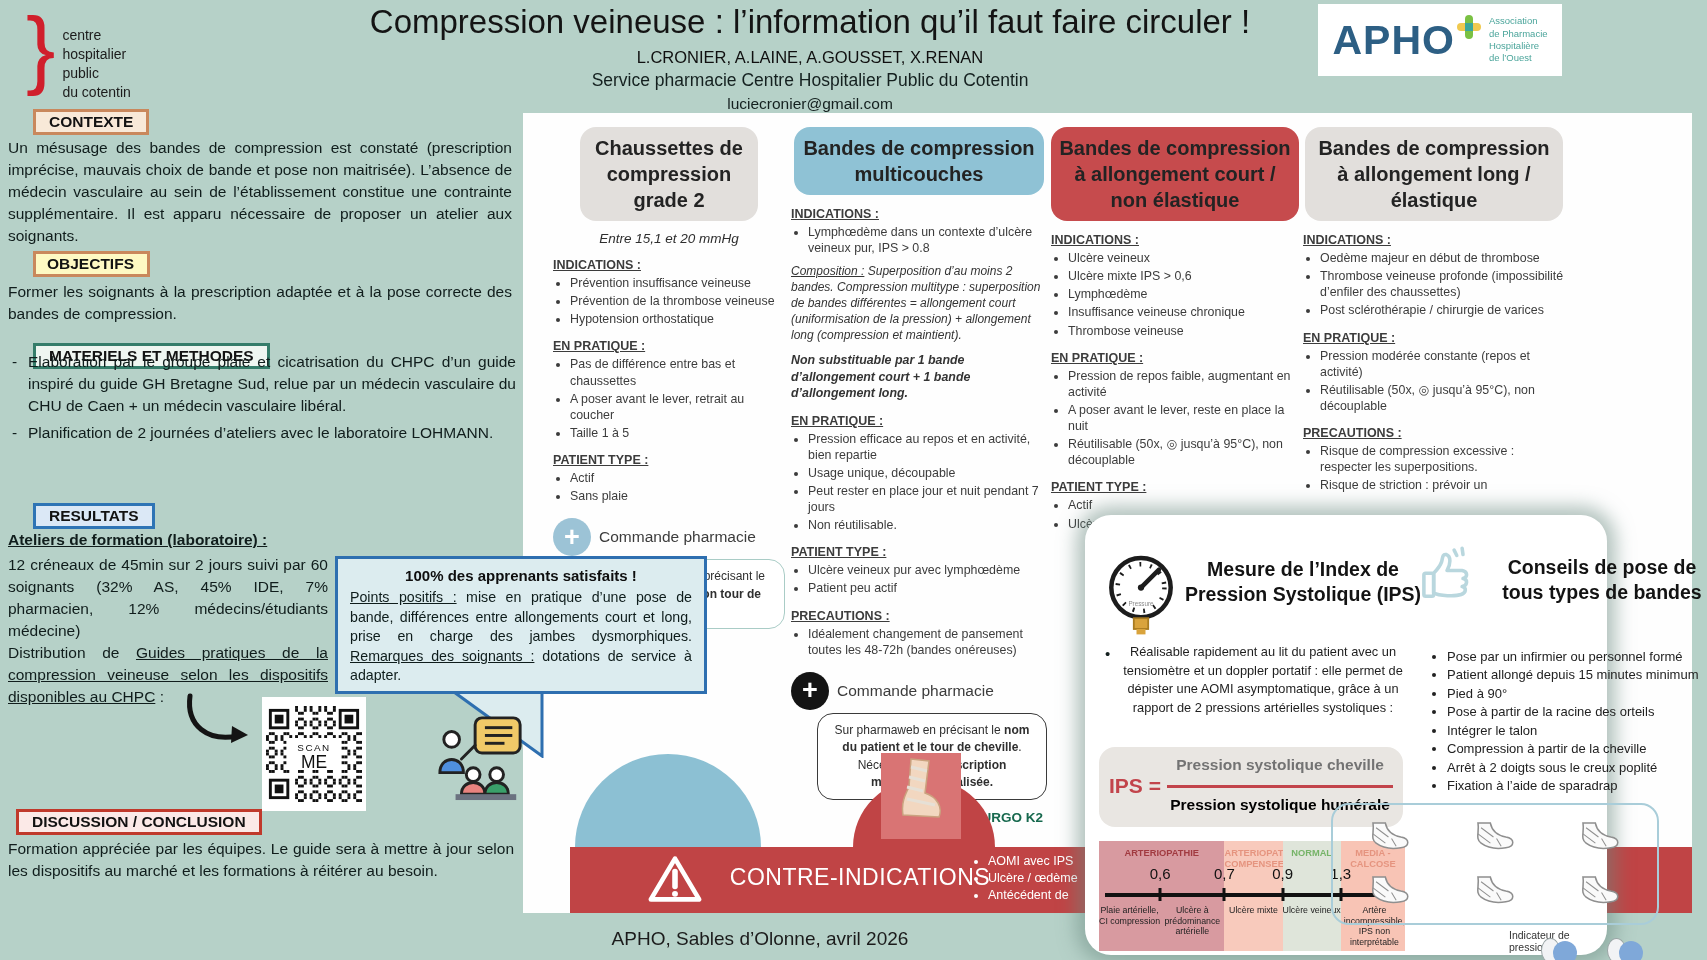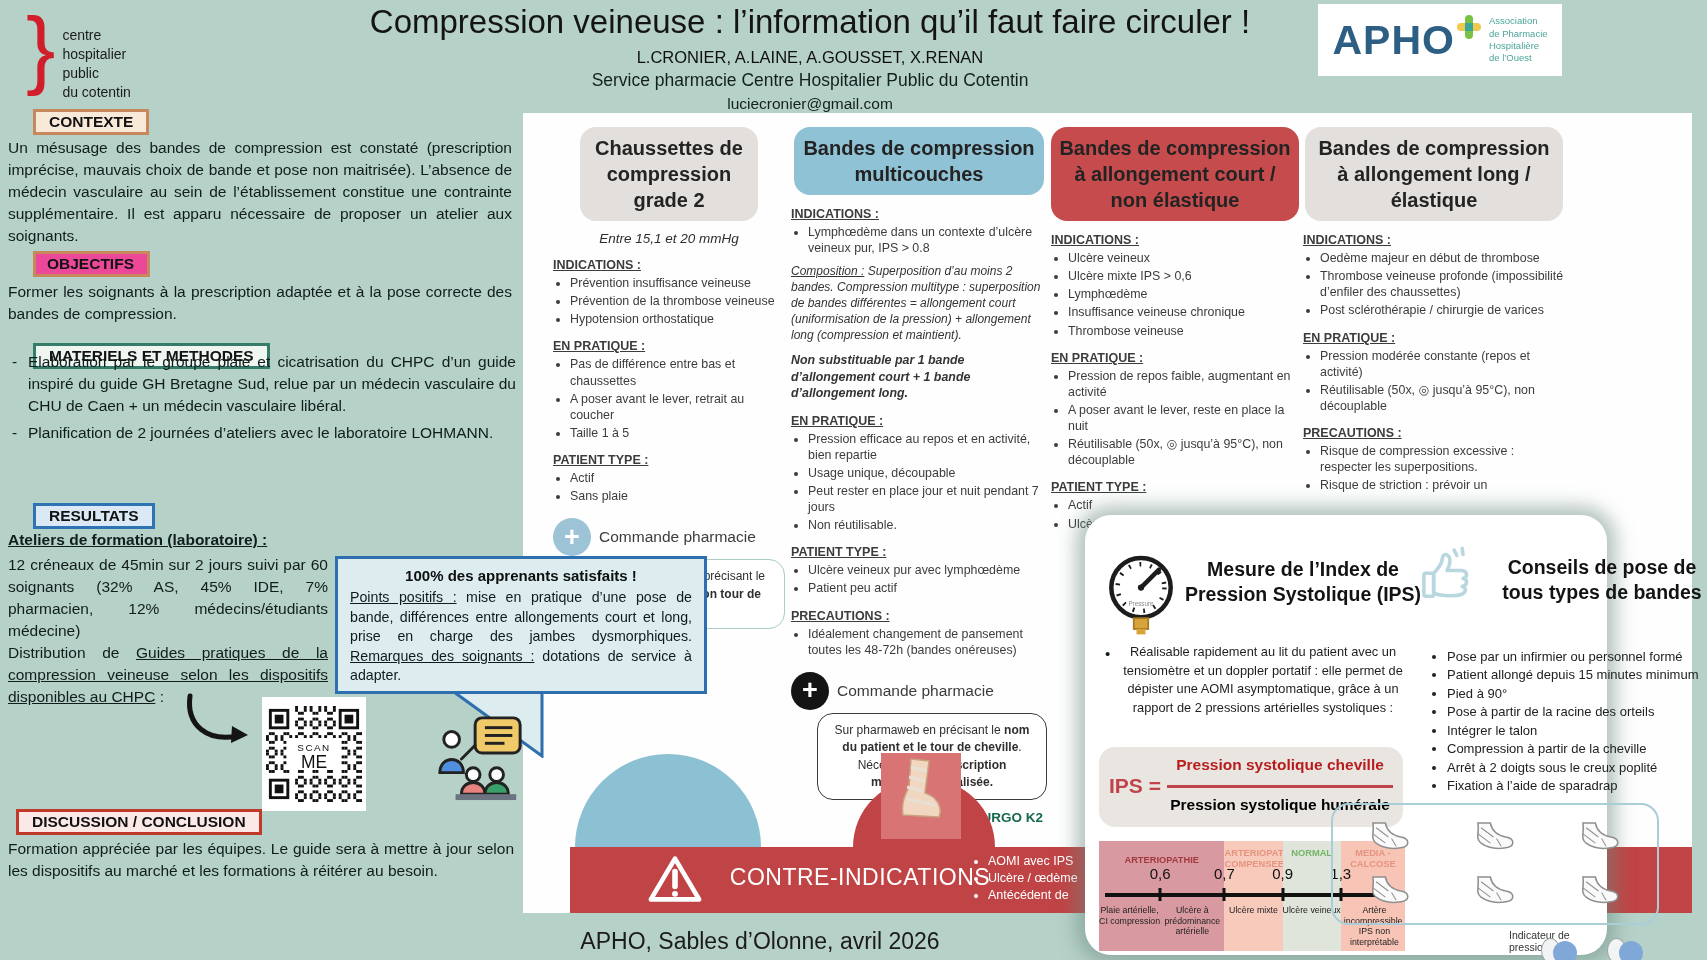--- a/index.html
+++ b/index.html
@@ -20,21 +20,21 @@
   .apho-acronym{font-size:41px;font-weight:bold;color:#2d5f84;letter-spacing:1px;}
   .apho-cross{position:relative;width:24px;height:24px;margin:-26px 2px 0 -4px;}
   .apho-cross .v{position:absolute;left:8px;top:0;width:8px;height:24px;border-radius:4px;background:#7ac143;}
   .apho-cross .h{position:absolute;left:0;top:8px;width:24px;height:8px;border-radius:4px;background:#f0c94f;}
   .apho-cross .c{position:absolute;left:8px;top:8px;width:8px;height:8px;background:#3aa79b;}
   .apho-org{font-size:9.5px;color:#4ba59b;line-height:1.3;text-align:left;}
   
   .sec-hdr{position:absolute;border:3px solid;border-radius:0;padding:1px 13px;
            font-weight:bold;font-size:15.5px;color:#121212;}
   .hdr-ctx{left:33px;top:109px;border-color:#c9885c;background:#f8e9d8;}
-  .hdr-obj{left:33px;top:251px;border-color:#c9885c;background:#ec4899;padding-left:11px;}
+  .hdr-obj{left:33px;top:251px;border-color:#c9885c;background:#fef9c3;padding-left:11px;}
   .hdr-mat{left:33px;top:343px;border-color:#357d6a;background:#eff6f1;}
   .hdr-res{left:33px;top:503px;border-color:#2e74b5;background:#dbe8f6;}
   .hdr-dis{left:16px;top:809px;border-color:#c0392b;background:#fbe9e7;}
   .ltext{position:absolute;font-size:15.5px;line-height:1.42;text-align:justify;color:#101d1c;}
   .ctx-body{left:8px;top:137px;width:504px;}
   .obj-body{left:8px;top:281px;width:504px;}
   .mat-list{left:10px;top:351px;width:506px;}
   .mat-item{position:relative;padding-left:18px;margin-bottom:5px;}
   .mat-item::before{content:"-";position:absolute;left:2px;}
   .res-wrap{left:8px;top:529px;width:320px;}
@@ -81,34 +81,34 @@
              background:#8cc0d3;z-index:2;}
   .dome-red{position:absolute;left:330px;top:666px;width:142px;height:68px;border-radius:71px 71px 0 0;
             background:#c04445;z-index:2;}
   .banner{position:absolute;left:47px;top:734px;width:1122px;height:66px;background:#c04445;z-index:2;}
   .banner .tri{position:absolute;left:76px;top:6px;width:58px;height:52px;}
   .banner-label{position:absolute;left:150px;top:17px;width:280px;text-align:center;color:#fff;
                 font-size:23px;letter-spacing:.5px;}
   .banner-bullets{position:absolute;left:400px;top:4px;width:260px;margin:0;padding-left:18px;
                   color:#fff;font-size:12.5px;}
   .banner-bullets li{margin:3px 0;}
-  .guide-footer{position:absolute;left:560px;top:928px;width:400px;text-align:center;font-size:23px;
+  .guide-footer{position:absolute;left:560px;top:928px;width:400px;text-align:center;font-size:19px;
                 color:#1b1b1b;}
   
   .overlay{position:absolute;left:1085px;top:515px;width:522px;height:440px;background:#fff;
            border-radius:26px;box-shadow:0 0 18px 9px rgba(105,138,128,.5);z-index:20;}
   .gauge{position:absolute;left:20px;top:34px;width:72px;height:88px;}
   .ips-title{position:absolute;left:98px;top:42px;width:240px;text-align:center;font-weight:bold;
              font-size:19.5px;line-height:1.3;color:#131313;}
   .ips-dot{position:absolute;left:20px;top:130px;font-size:15px;}
   .ips-bullet{position:absolute;left:36px;top:128px;width:284px;font-size:12.8px;line-height:1.45;
               text-align:center;color:#1e1e1e;}
   .formula{position:absolute;left:14px;top:232px;width:304px;height:80px;background:#e9e6e2;border-radius:16px;}
   .f-lhs{position:absolute;left:10px;top:27px;font-size:21px;font-weight:bold;color:#c2444b;}
-  .f-num{position:absolute;left:68px;top:9px;width:226px;text-align:center;font-size:15.5px;font-weight:bold;color:#b91c1c;}
+  .f-num{position:absolute;left:68px;top:9px;width:226px;text-align:center;font-size:15.5px;font-weight:bold;color:#737373;}
   .f-bar{position:absolute;left:68px;top:38px;width:226px;height:3px;background:#c2444b;}
   .f-den{position:absolute;left:68px;top:49px;width:226px;text-align:center;font-size:15.5px;font-weight:bold;color:#000000;}
   .scale{position:absolute;left:14px;top:326px;width:306px;height:110px;}
   .band{position:absolute;top:0;height:100%;}
   .band-label{position:absolute;top:7px;left:0;width:100%;text-align:center;font-size:9.3px;
               font-weight:bold;line-height:1.15;}
   .tick-num{position:absolute;top:24px;transform:translateX(-50%);font-size:15px;color:#111;}
   .tick-mark{position:absolute;top:47px;width:3px;height:13px;background:#111;transform:translateX(-50%);}
   .axis{position:absolute;left:2%;right:3%;top:52px;height:3.5px;background:#111;}
   .axis::after{content:'';position:absolute;right:-8px;top:-5px;border-left:11px solid #111;
@@ -601,21 +601,21 @@
     <div class="ips-dot">•</div>
     <div class="ips-bullet">Réalisable rapidement au lit du patient avec un tensiomètre et un doppler portatif : elle permet de dépister une AOMI asymptomatique, grâce à un rapport de 2 pressions artérielles systoliques :</div>
     <div class="formula">
       <div class="f-lhs">IPS =</div>
       <div class="f-num">Pression systolique cheville</div>
       <div class="f-bar"></div>
       <div class="f-den">Pression systolique humérale</div>
     </div>
     <div class="scale" id="ips-scale">
         <div class="band" style="left: 0%; width: 41%; background: rgb(216, 154, 160);">
-          <div class="band-label" style="color: rgb(161, 58, 64); margin-top: 7px;">ARTERIOPATHIE</div>
+          <div class="band-label" style="color: rgb(161, 58, 64);">ARTERIOPATHIE</div>
         </div>
         <div class="band" style="left: 41%; width: 19%; background: rgb(248, 202, 188);">
           <div class="band-label" style="color: rgb(229, 148, 127);">ARTERIOPATHIE COMPENSEE</div>
         </div>
         <div class="band" style="left: 60%; width: 19%; background: rgb(223, 229, 218);">
           <div class="band-label" style="color: rgb(118, 180, 104);">NORMAL</div>
         </div>
         <div class="band" style="left: 79%; width: 21%; background: rgb(248, 196, 181);">
           <div class="band-label" style="color: rgb(229, 148, 127);">MEDIA -CALCOSE</div>
         </div>

